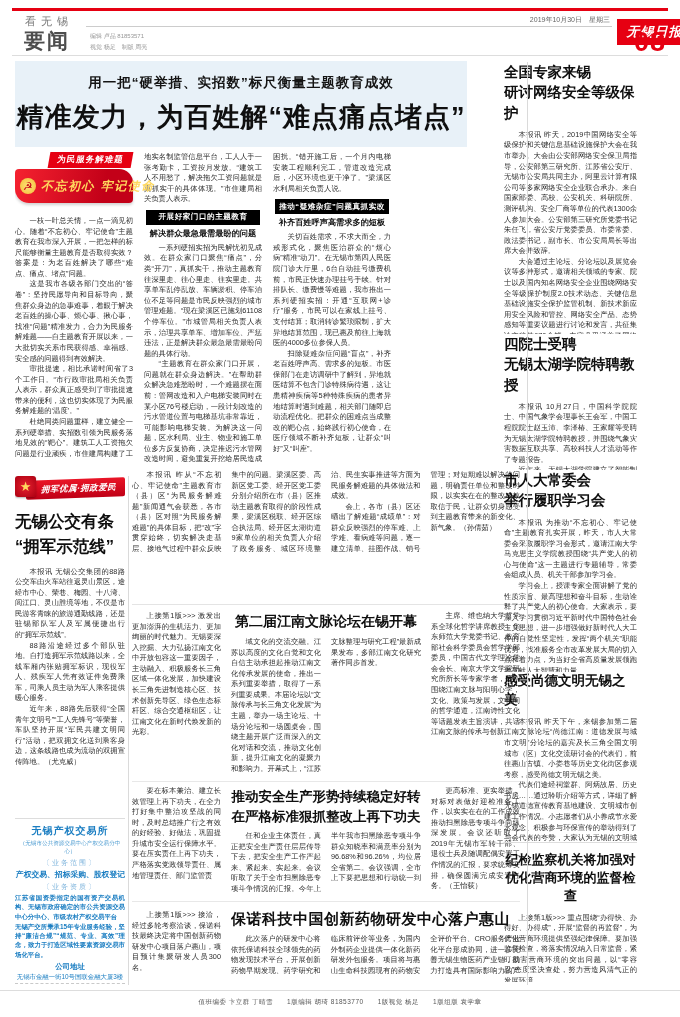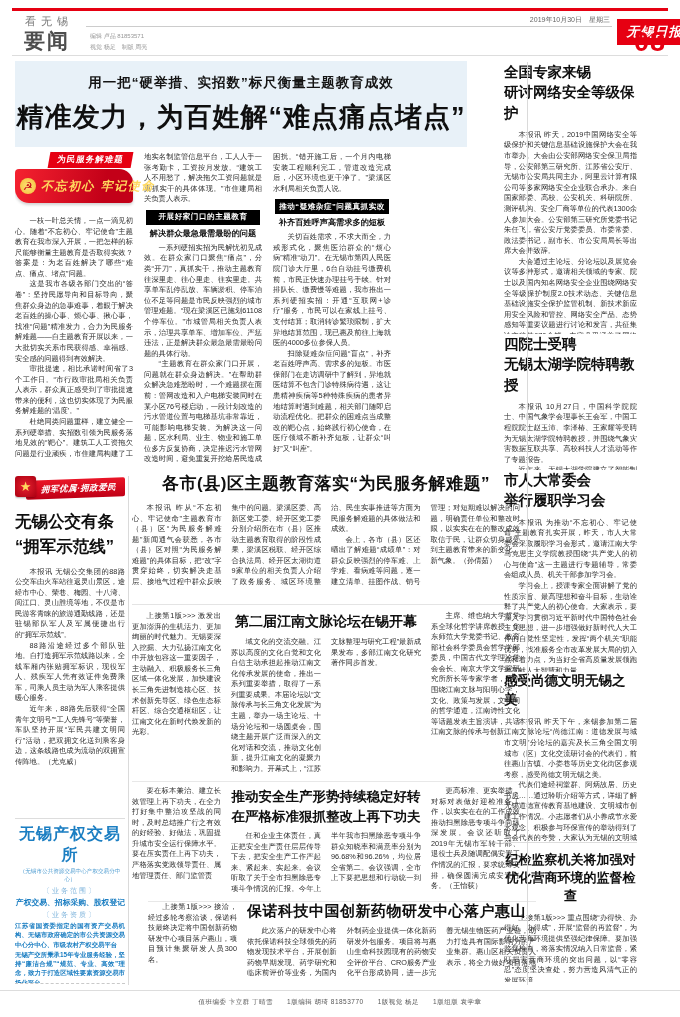--- a/index.html
+++ b/index.html
@@ -33,39 +33,39 @@
 .slogan{font:italic bold 12px "DejaVu Serif",serif;color:#ffd95e;letter-spacing:1.5px;white-space:nowrap}
 .sub-blue{background:#000000;color:#fff;font-size:7.6px;font-weight:bold;text-align:center;padding:2.5px 0;margin:5px 2px 3px;break-inside:avoid;letter-spacing:0.5px}
 .sub-bold{font-size:8.2px;font-weight:bold;text-align:center;margin:0 0 4px;color:#111;break-inside:avoid}
 
 
 .m1{position:absolute;left:132px;top:470px;width:388px;height:128px;overflow:hidden}
 .m1 h2{font-size:17px;font-weight:900;text-align:center;color:#0f0f0f;margin:2px 0 8px;letter-spacing:0.5px}
 .cols4{column-count:4;column-gap:10px;column-fill:auto;height:92px;overflow:hidden}
 .m2{position:absolute;left:132px;top:604px;width:388px;height:172px;border-top:1px solid #e4e4e4;padding-top:6px;display:flex;gap:10px}
 .m3{position:absolute;left:132px;top:781px;width:388px;height:116px;border-top:1px solid #e8e8e8;padding-top:4px;display:flex;gap:10px}
-.m4{position:absolute;left:148px;top:901px;width:388px;height:84px;border-top:1px solid #e8e8e8;padding-top:0;display:flex;gap:10px}
+.m4{position:absolute;left:132px;top:901px;width:388px;height:84px;border-top:1px solid #e8e8e8;padding-top:8px;display:flex;gap:10px}
 .cnar{width:89px;flex:none;overflow:hidden}
 .mid{flex:1;display:flex;flex-direction:column;overflow:hidden}
 .m2 h2{font-size:14px;font-weight:900;text-align:center;color:#0f0f0f;margin:2px 0 6px}
 .m3 h2{font-size:13.5px;font-weight:900;text-align:center;line-height:1.45;color:#0f0f0f;margin:1px 0 5px}
 .m4 h2{font-size:15px;font-weight:900;text-align:left;color:#0f0f0f;margin:0 0 5px;letter-spacing:0.5px}
 .cols2{column-count:2;column-gap:10px;column-fill:auto;flex:1;overflow:hidden}
 .cols3{column-count:3;column-gap:10px;column-fill:auto;flex:1;overflow:hidden}
 
 
 .ls{position:absolute;left:15px;top:476px;width:110px;height:336px;overflow:hidden}
 .badge{position:relative;height:24px;margin-bottom:9px}
 .badge .rib{position:absolute;left:11px;top:3px;right:0;background:linear-gradient(#ea1527,#bf0016);color:#fff;font:italic bold 8.5px "Liberation Sans",sans-serif;padding:3.5px 0 3.5px 15px;letter-spacing:0.5px;transform:skewY(-2deg);border-radius:2px;white-space:nowrap}
 .badge .star{position:absolute;left:0;top:0;width:21px;height:21px;background:radial-gradient(#e8202f,#ab0012);border-radius:3px;color:#ffd95e;display:flex;align-items:center;justify-content:center;font-size:13px;box-shadow:0 1px 2px rgba(0,0,0,.3);z-index:2}
 .ls h2{font-size:16.5px;font-weight:900;line-height:1.5;color:#0f0f0f;margin:0 0 8px}
 
 
 .ad{position:absolute;left:15px;top:818px;width:110px;height:166px;border-top:1px solid #ddd;border-bottom:1px dashed #c9c9c9;padding-top:5px;color:#1b7ec2;overflow:hidden}
-.ad .t{font-size:16px;font-weight:900;text-align:center;letter-spacing:1px}
+.ad .t{font-size:10px;font-weight:900;text-align:center;letter-spacing:1px}
 .ad .s{font-size:5.6px;text-align:center;margin:2px 0 2px;color:#4a9ad0}
 .ad .br{font-size:7px;text-align:center;color:#85b8de;margin:2px 0 1px;letter-spacing:2px}
 .ad .l1{font-size:7.8px;font-weight:bold;text-align:right;margin:0 0 1px}
 .ad .pa{font-size:6.4px;font-weight:bold;line-height:1.45;text-align:justify;margin:1px 0}
 .ad .lb{font-size:7.4px;font-weight:bold;text-align:center;margin-top:3px}
 .ad .v{font-size:6.4px;text-align:center;margin-top:1px}
 
 
 .rc{position:absolute;left:504px;top:62px;width:133px}
 .ra{overflow:hidden;position:relative}
@@ -119,21 +119,20 @@
     <div class="sub-bold">解决群众最急最需最盼的问题</div>
     <p class="b">一系列硬招实招为民解忧初见成效。在群众家门口聚焦“痛点”，分类“开刀”，真抓实干，推动主题教育往深里走、往心里走、往实里走。共享单车乱停乱放、车辆淤积、停车泊位不足等问题是市民反映强烈的城市管理难题。“现在梁溪区已施划61108个停车位。”市城管局相关负责人表示，治理共享单车、增加车位、严惩违法，正是解决群众最急最需最盼问题的具体行动。</p>
     <p class="b">“主题教育在群众家门口开展，问题就在群众身边解决。”在帮助群众解决急难愁盼时，一个难题摆在面前：管网改造和入户电梯安装同时在某小区76号楼启动，一段计划改造的污水管道位置与电梯基坑非常靠近，可能影响电梯安装。为解决这一问题，区水利局、业主、物业和施工单位多方反复协商，决定推迟污水管网改造时间，避免重复开挖给居民造成困扰。“错开施工后，一个月内电梯安装工程顺利完工，管道改造完成后，小区环境也更干净了。”梁溪区水利局相关负责人说。</p>
     <div class="sub-blue">推动“疑难杂症”问题真抓实改</div>
     <div class="sub-bold">补齐百姓呼声高需求多的短板</div>
     <p class="b">关切百姓需求，不求大而全，力戒形式化，聚焦医治群众的“烦心病”精准“动刀”。在无锡市第四人民医院门诊大厅里，6台自动挂号缴费机前，市民正快速办理挂号手续。针对排队长、缴费慢等难题，我市推出一系列硬招实招：开通“互联网+诊疗”服务，市民可以在家线上挂号、支付结算；取消转诊繁琐限制，扩大异地结算范围，现已惠及前往上海就医的4000多位参保人员。</p>
     <p class="b">扫除疑难杂症问题“盲点”，补齐老百姓呼声高、需求多的短板。市医保部门在走访调研中了解到，异地就医结算不包含门诊特殊病待遇，这让患精神疾病等5种特殊疾病的患者异地结算时遇到难题，相关部门随即启动流程优化。把群众的困难点当成整改的靶心点，始终践行初心使命，在医疗领域不断补齐短板，让群众“叫好”又“叫座”。</p>
   </div>
 
   <div class="m1">
-    <h2>各市(县)区主题教育落实“为民服务解难题”</h2>
     <div class="cols4">
       <p class="b">本报讯 昨从“不忘初心、牢记使命”主题教育市（县）区“为民服务解难题”新闻通气会获悉，各市（县）区对照“为民服务解难题”的具体目标，把“改”字贯穿始终，切实解决走基层、接地气过程中群众反映集中的问题。梁溪区委、高新区党工委、经开区党工委分别介绍所在市（县）区推动主题教育取得的阶段性成果，梁溪区税联、经开区综合执法局、经开区太湖街道9家单位的相关负责人介绍了政务服务、城区环境整治、民生实事推进等方面为民服务解难题的具体做法和成效。</p>
       <p class="b">会上，各市（县）区还晒出了解难题“成绩单”：对群众反映强烈的停车难、上学难、看病难等问题，逐一建立清单、挂图作战、销号管理；对短期难以解决的问题，明确责任单位和整改时限，以实实在在的整改成效取信于民，让群众切身感受到主题教育带来的新变化、新气象。（孙倩茹）</p>
     </div>
   </div>
 
   <div class="m2">
     <div class="cnar">
       <p class="b">上接第1版&gt;&gt;&gt; 激发出更加澎湃的生机活力、更加绚丽的时代魅力。无锡要深入挖掘、大力弘扬江南文化中开放包容这一重要因子，主动融入、积极服务长三角区域一体化发展，加快建设长三角先进制造核心区、技术创新先导区、绿色生态标杆区、综合交通枢纽区，让江南文化在新时代焕发新的光彩。</p>
     </div>

